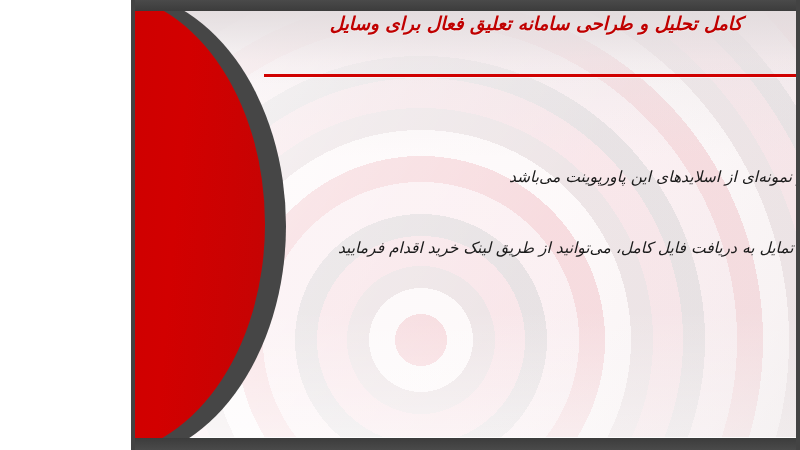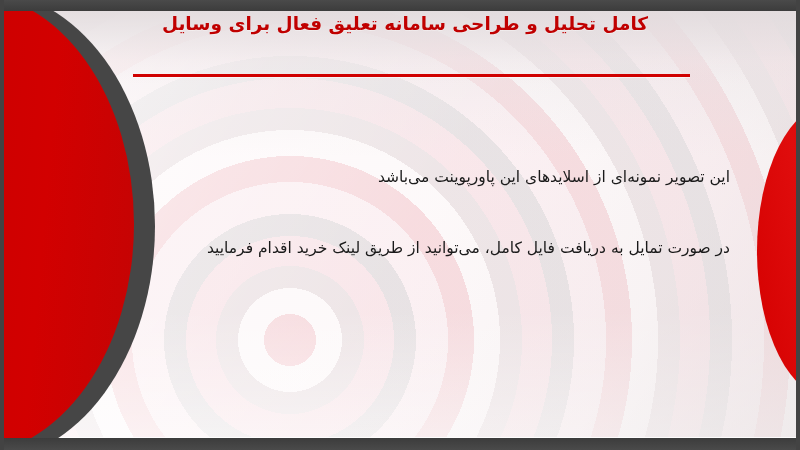--- a/index.html
+++ b/index.html
@@ -7,24 +7,25 @@
     margin: 0;
     padding: 0;
     background: #ffffff;
   }
   body {
     font-family: "DejaVu Sans", sans-serif;
   }
 
   .slide {
     position: relative;
-    width: 800px;
+    width: 669px;
     height: 450px;
     overflow: hidden;
     background: #fca5a5;
+    font-style: italic;
   }
 
   
   .frame-top,
   .frame-bottom {
     position: absolute;
     left: 0;
     width: 800px;
     height: 11px;
     background: linear-gradient(180deg, #4a4a4a 0%, #3c3c3c 100%);

